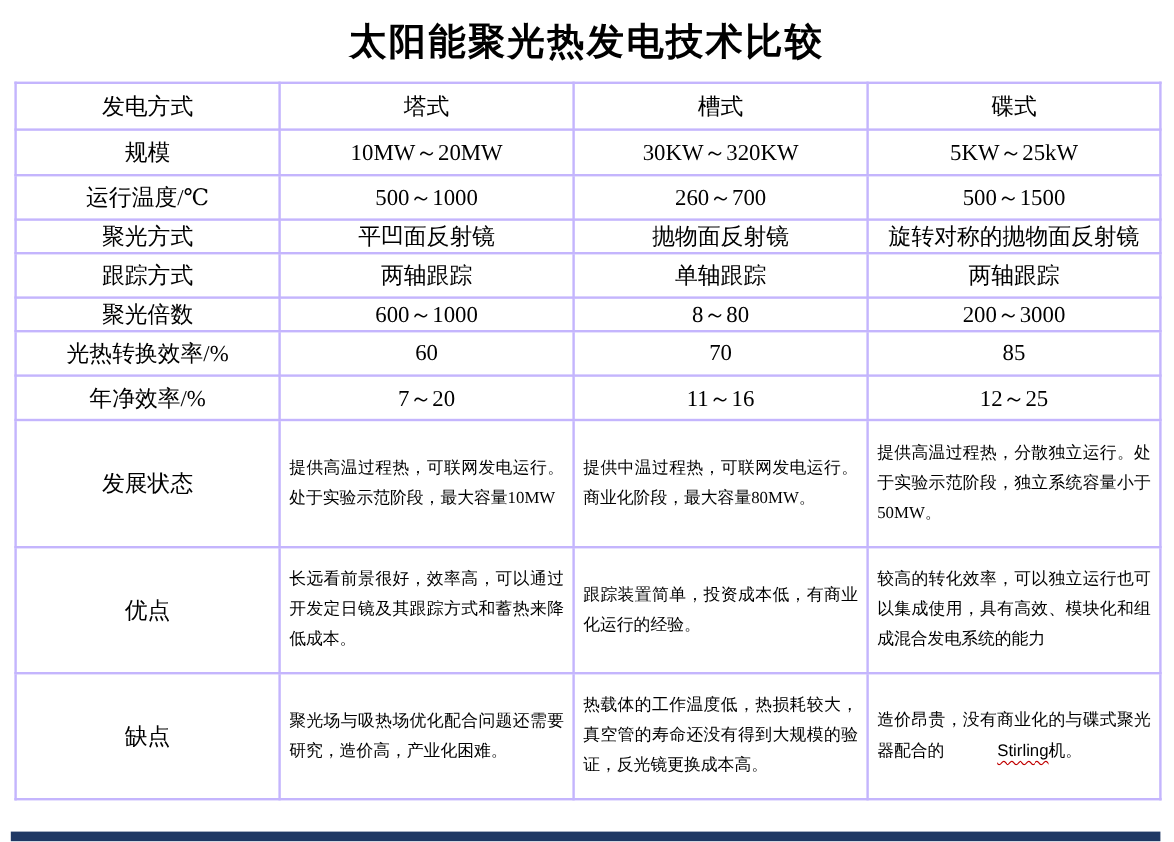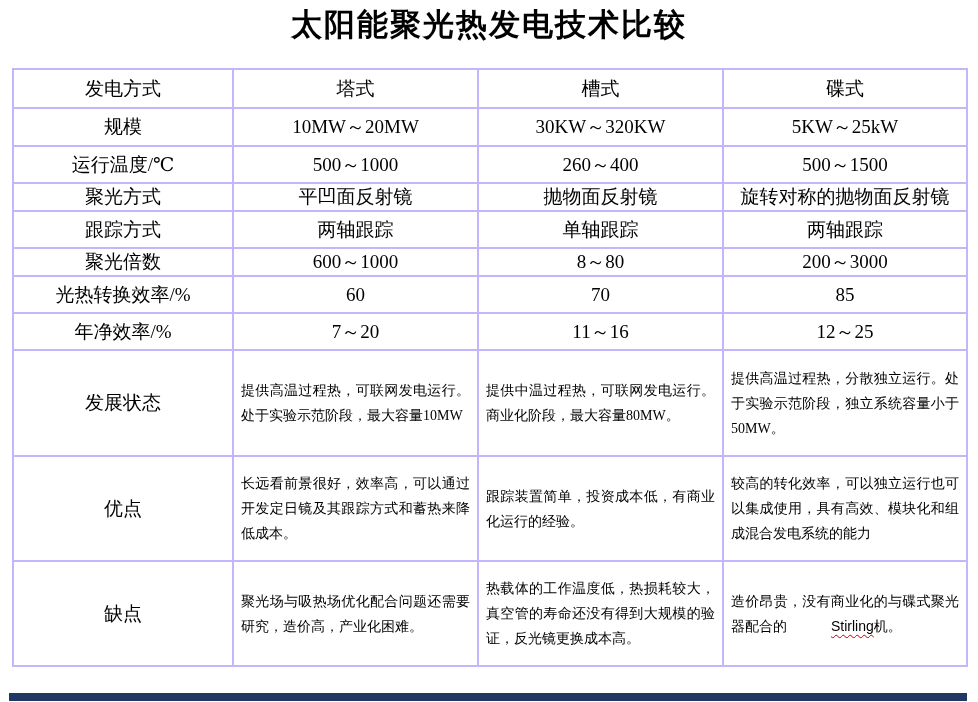--- a/index.html
+++ b/index.html
@@ -1,21 +1,21 @@
 <!DOCTYPE html>
 <html><head>
 <meta charset="utf-8">
 <style>
   html,body{margin:0;padding:0;}
   body{
     width:978px;height:702px;background:#ffffff;position:relative;overflow:hidden;
     font-family:"Liberation Serif","DejaVu Serif",serif;color:#000;
   }
   .slide-title{
-    position:absolute;top:4px;left:0;width:978px;text-align:center;
+    position:absolute;top:14px;left:0;width:978px;text-align:center;
     font-size:31px;font-weight:bold;letter-spacing:2px;
   }
   table.cmp{
     position:absolute;left:12px;top:68px;width:954px;
     border-collapse:collapse;table-layout:fixed;
   }
   td{
     border:2px solid #c4b5fd;text-align:center;vertical-align:middle;
     font-size:19px;padding:0 2px;overflow:hidden;
   }
@@ -59,21 +59,21 @@
   </tr>
   <tr class="rs" style="height:38px">
     <td class="label">规模</td>
     <td>10MW～20MW</td>
     <td>30KW～320KW</td>
     <td>5KW～25kW</td>
   </tr>
   <tr class="rs">
     <td class="label">运行温度/℃</td>
     <td>500～1000</td>
-    <td>260～400</td>
+    <td>260～700</td>
     <td>500～1500</td>
   </tr>
   <tr class="rs" style="height:22px">
     <td class="label">聚光方式</td>
     <td>平凹面反射镜</td>
     <td>抛物面反射镜</td>
     <td>旋转对称的抛物面反射镜</td>
   </tr>
   <tr class="rs">
     <td class="label">跟踪方式</td>

